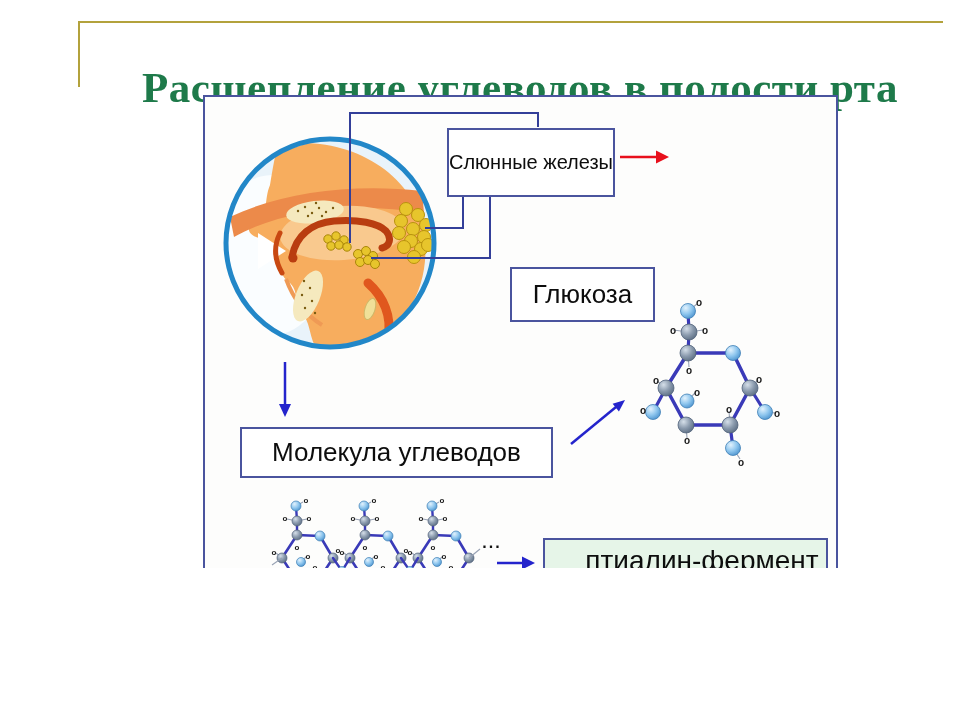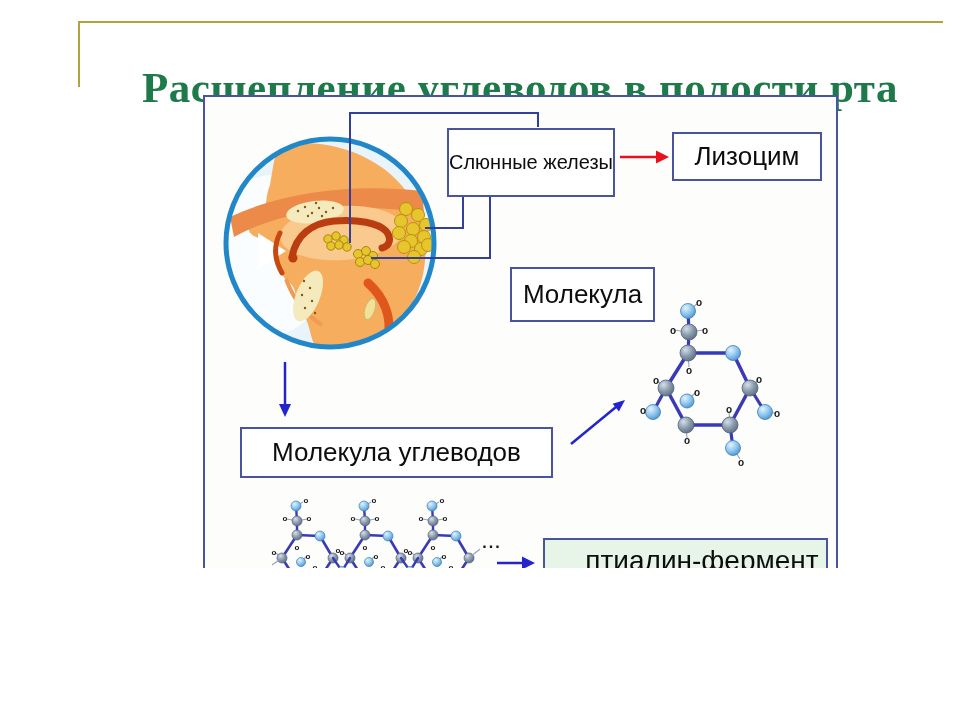--- a/index.html
+++ b/index.html
@@ -282,25 +282,22 @@
     </g>
     <g>
       <line x1="457" y1="563" x2="483" y2="563" stroke="#2424CC" stroke-width="2.5"></line>
       <polygon points="482,556.5 495,563 482,569.5" fill="#2424CC"></polygon>
     </g>
   </svg>
 
   <div class="box" id="box-salivary">
     <span>Слюнные железы</span>
   </div>
-  <div class="box" id="box-lysozyme">
-    <span>Лизоцим</span>
-  </div>
   <div class="box" id="box-glucose">
-    <span>Молекула</span>
+    <span>Глюкоза</span>
   </div>
   <div class="box" id="box-starch">
     <span>Молекула углеводов</span>
   </div>
   <div class="box" id="box-ptyalin">
     <span>птиалин-фермент</span>
   </div>
 
 </div>
 

